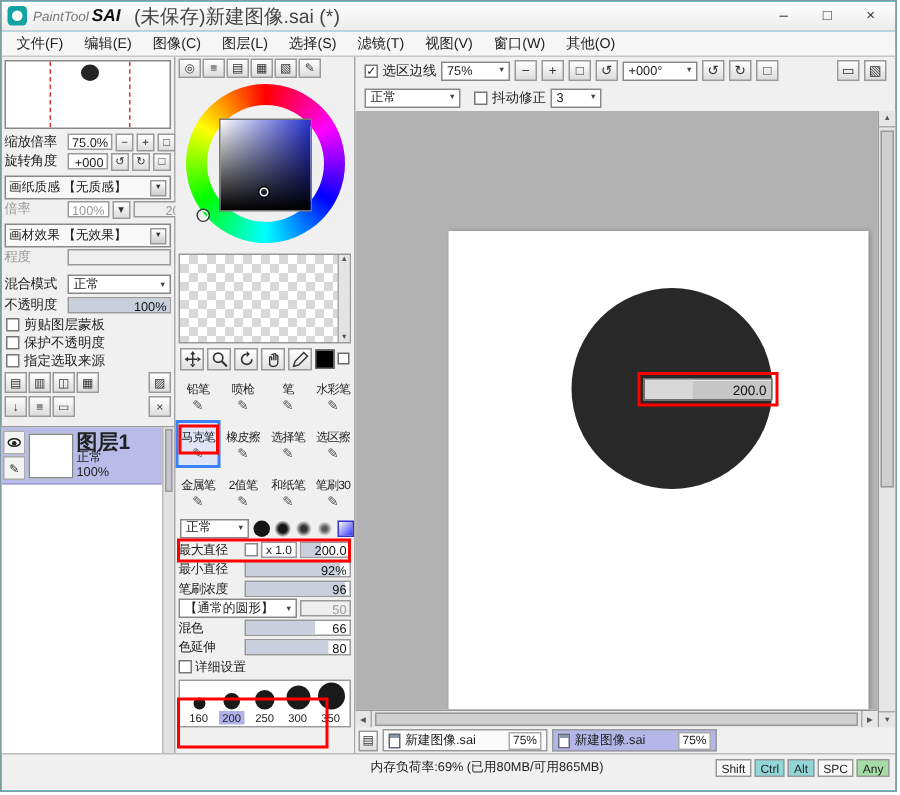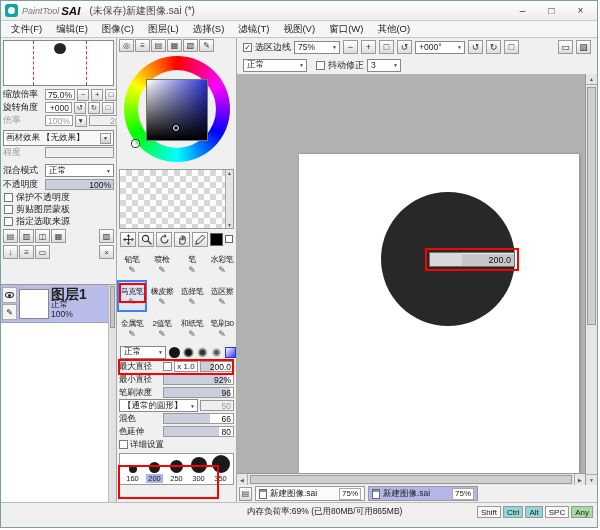--- a/index.html
+++ b/index.html
@@ -8,21 +8,21 @@
   *{box-sizing:border-box}
   button{font-family:inherit;cursor:default}
   .win{position:relative;width:598px;height:528px;border:1px solid #7f9e9e;background:#0ea5e9;overflow:hidden}
 
   
   .titlebar{height:20px;display:flex;align-items:center;background:linear-gradient(#fff,#ececec);border-bottom:1px solid #ccc;padding:0 4px;gap:4px}
   .appicon{width:13px;height:13px;border-radius:3px;background:#14a3a3;position:relative;flex:none}
   .appicon::after{content:"";position:absolute;inset:3px;border-radius:50%;background:#fff}
   .logo1{font-size:9px;color:#777;font-style:italic}
   .logo2{font-size:11.5px;font-weight:bold;font-style:italic;color:#101010;margin-left:-2px}
-  .doctitle{font-size:10px;color:#444;margin-left:5px}
+  .doctitle{font-size:13px;color:#444;margin-left:5px}
   .tspacer{flex:1}
   .winbtn{width:25px;height:16px;border:none;background:transparent;font-size:10px;color:#333;padding:0;line-height:15px}
 
   
   .menubar{height:17px;display:flex;align-items:center;background:#f6f6f6;border-bottom:1px solid #c6c6c6;padding:0 3px}
   .menu-item{font-size:9.5px;padding:0 7px;color:#222;white-space:nowrap}
 
   
   .tbtn,.lbtn,.tbtn2,.ctab,.tabbtn{border:1px solid #999;background:linear-gradient(#fff,#dcdcdc);color:#333;
       display:inline-flex;align-items:center;justify-content:center;padding:0}
@@ -201,20 +201,25 @@
       <button class="tbtn">□</button>
     </div>
     <div class="nrow">
       <span class="lbl">旋转角度</span>
       <span class="valbox">+000</span>
       <button class="tbtn">↺</button>
       <button class="tbtn">↻</button>
       <button class="tbtn">□</button>
     </div>
 
+    <div class="ddrow">
+      <span>画纸质感</span>
+      <span>【无质感】</span>
+      <span class="ar"></span>
+    </div>
     <div class="nrow">
       <span class="lbl dis">倍率</span>
       <span class="valbox dis">100%</span>
       <button class="tbtn">▾</button>
       <span class="slider dis slim">
         <span class="sv">20</span>
       </span>
     </div>
 
     <div class="ddrow">
@@ -236,25 +241,25 @@
     <div class="nrow">
       <span class="lbl">不透明度</span>
       <span class="slider">
         <i class="fill" style="width:100%"></i>
         <span class="sv">100%</span>
       </span>
     </div>
 
     <div class="cbrow">
       <span class="cb"></span>
-      <span>保护不透明度</span>
+      <span>剪贴图层蒙板</span>
     </div>
     <div class="cbrow">
       <span class="cb"></span>
-      <span>剪贴图层蒙板</span>
+      <span>保护不透明度</span>
     </div>
     <div class="cbrow">
       <span class="cb"></span>
       <span>指定选取来源</span>
     </div>
 
     <div class="ltb">
       <button class="lbtn">▤</button>
       <button class="lbtn">▥</button>
       <button class="lbtn">◫</button>

